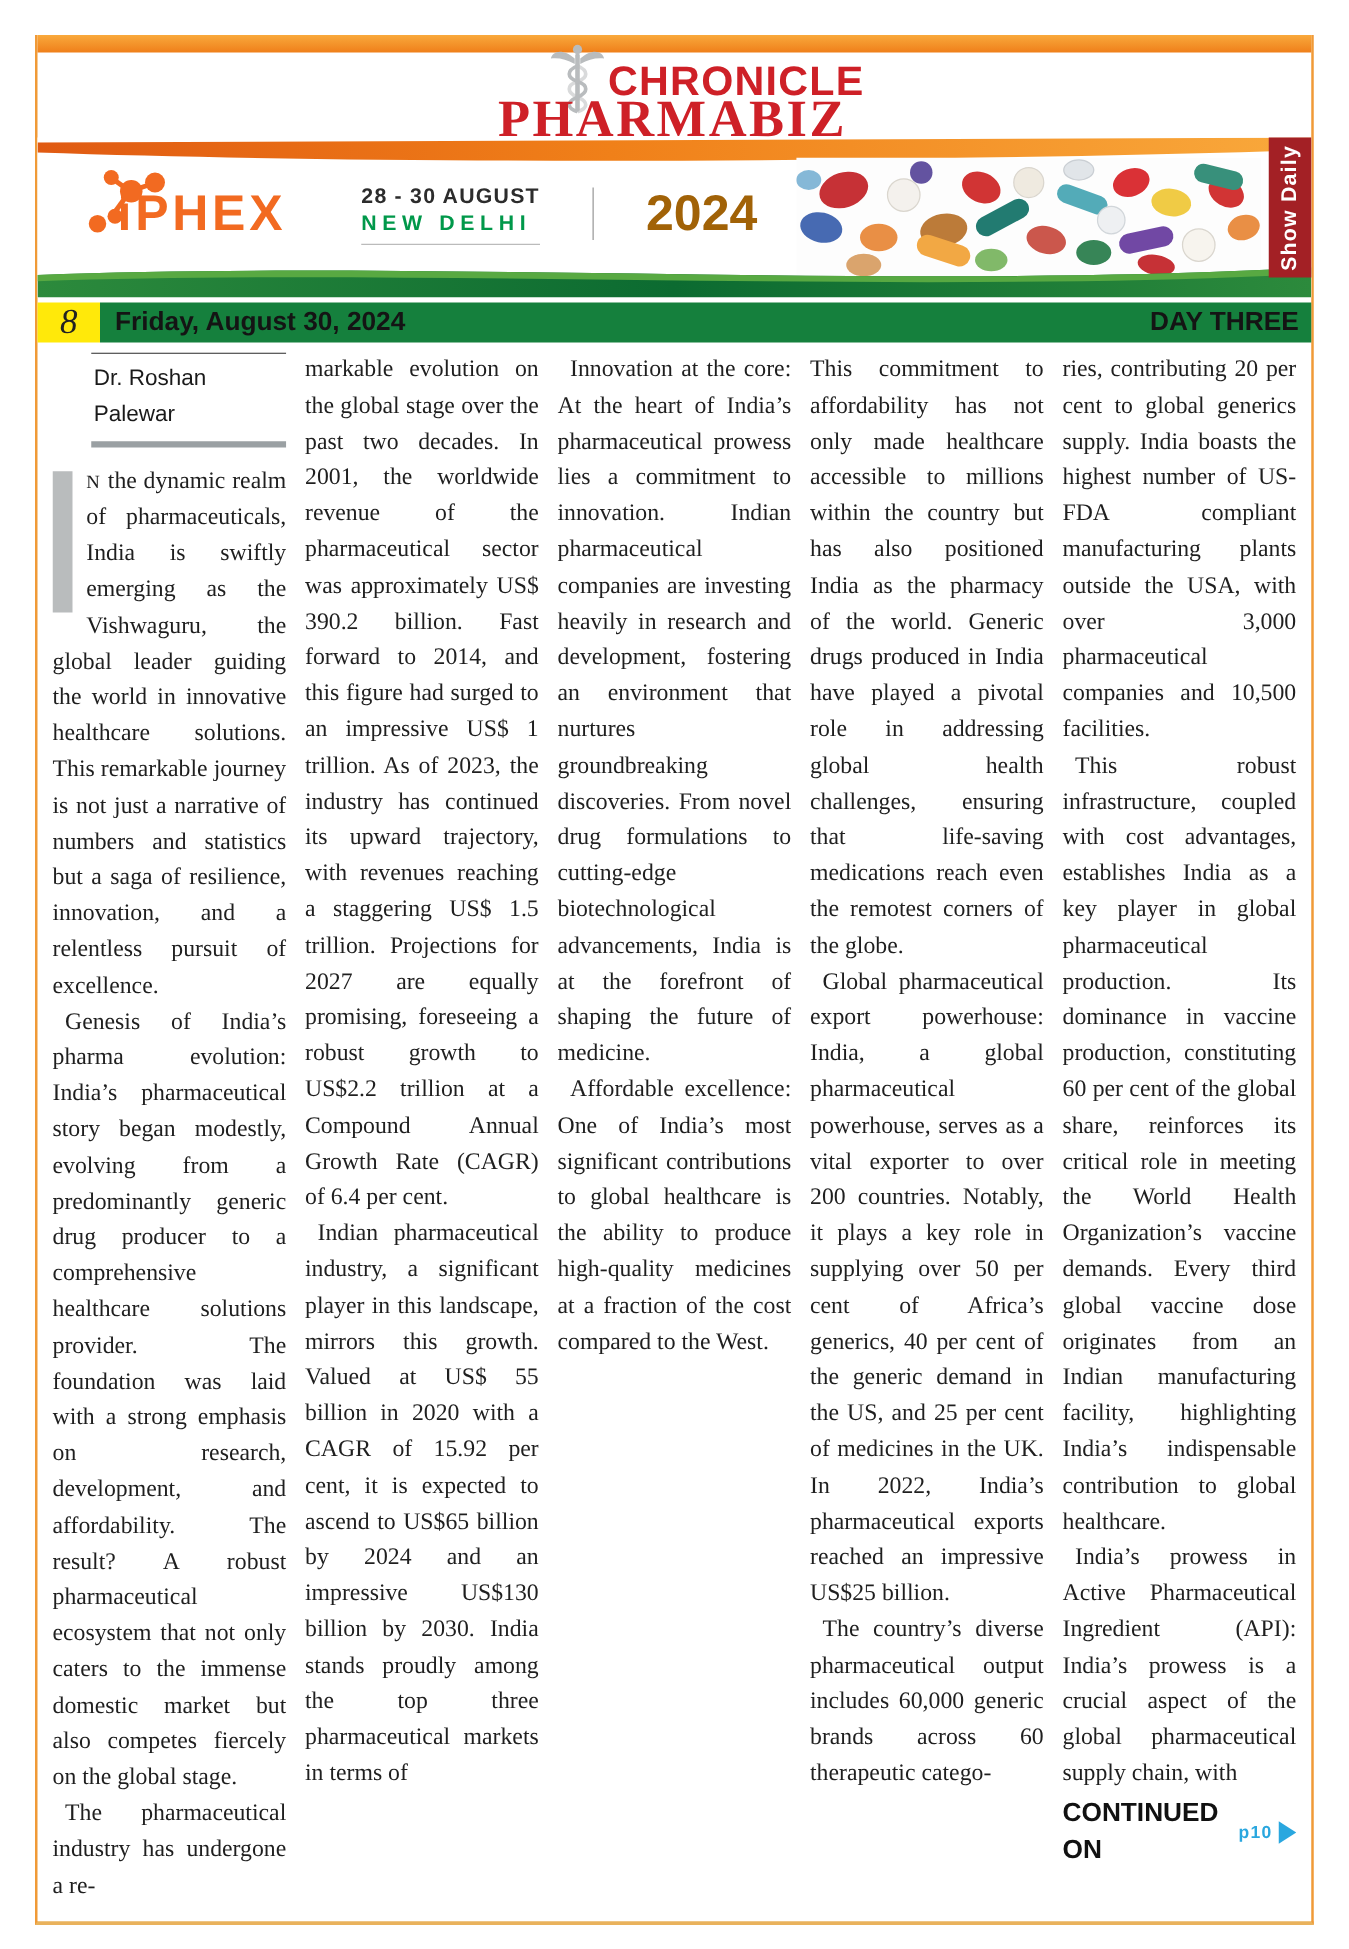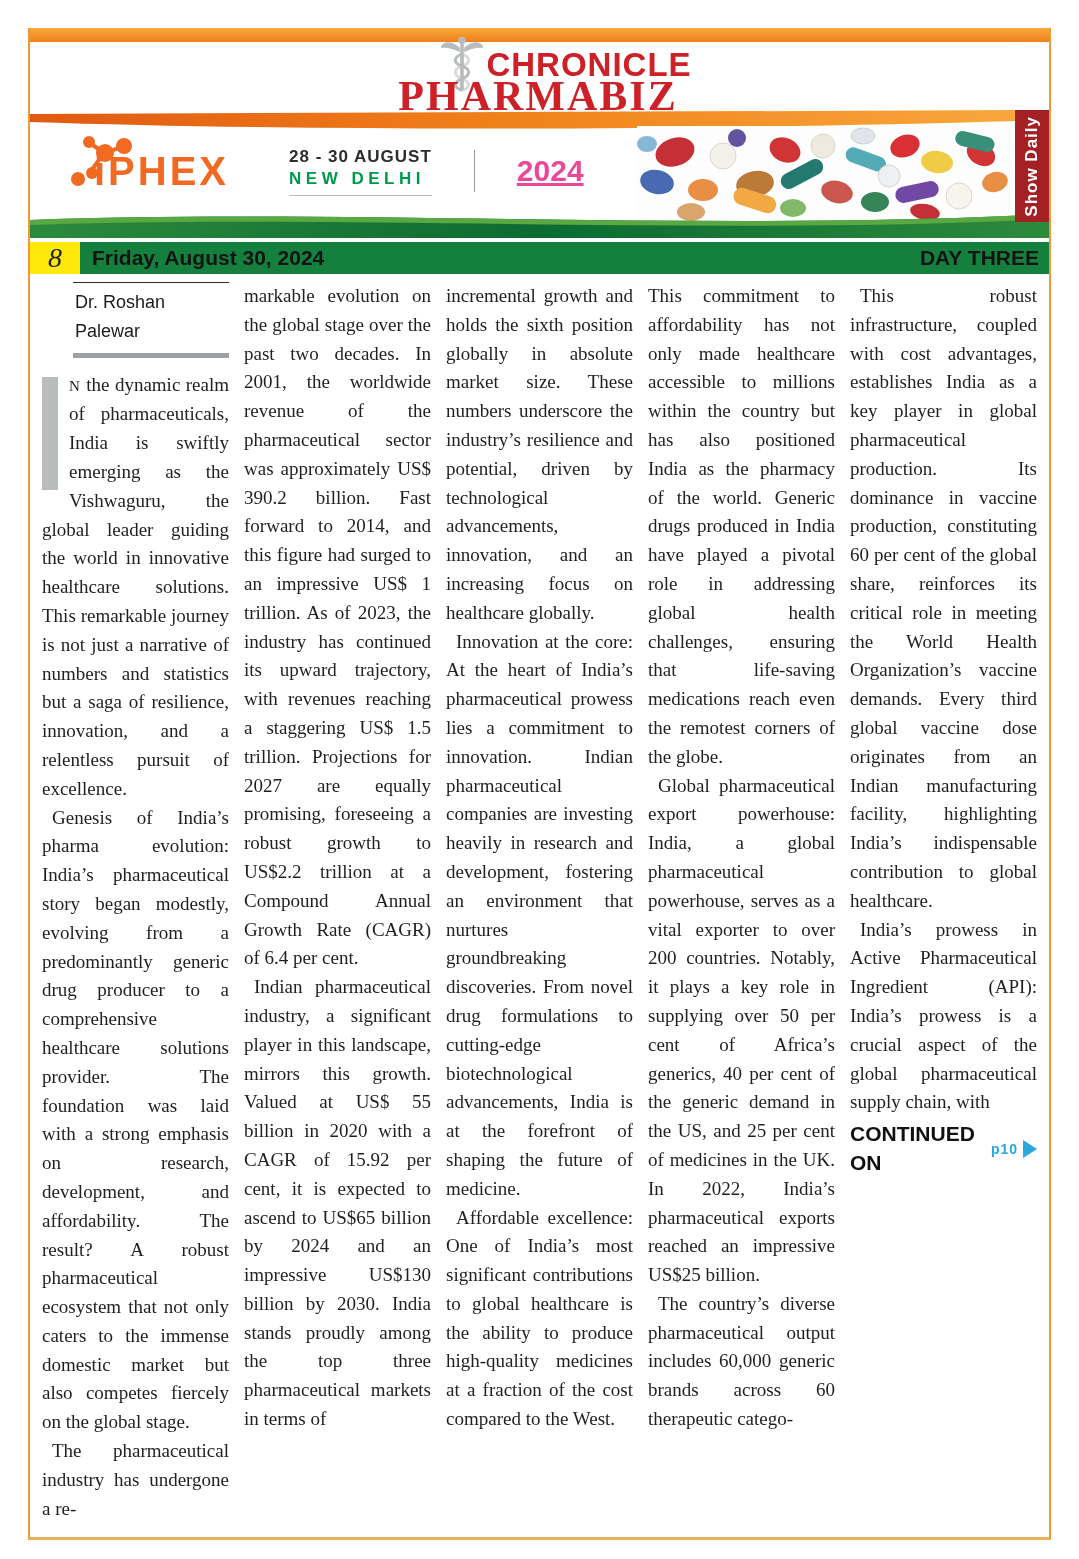--- a/index.html
+++ b/index.html
@@ -32,21 +32,21 @@
         font-size:40px;color:#f26a21;letter-spacing:3px;line-height:1;}
   .iphex-mol{position:absolute;left:-26px;top:-16px;}
   .event-meta{display:flex;align-items:center;margin-left:60px;gap:32px;}
   .event-dates-block{display:flex;flex-direction:column;align-items:flex-start;
         font-family:"Liberation Sans",sans-serif;font-weight:bold;line-height:1.25;
         border-bottom:1px solid #bbb;padding-bottom:6px;}
   .event-dates{font-size:17px;color:#2c2c2c;letter-spacing:1px;}
   .event-city{font-size:17px;color:#00984a;letter-spacing:4.5px;}
   .event-sep{width:1px;height:42px;background:#9a9a9a;margin:0 10px;}
   .event-year{font-family:"Liberation Sans",sans-serif;font-weight:bold;
-        font-size:30px;color:#ec4899;text-decoration:underline;}
+        font-size:40px;color:#a16207;}
   .pills{position:absolute;right:40px;top:16px;}
   .showdaily{position:absolute;right:0;top:0;width:34px;height:112px;background:#a32025;
         z-index:6;display:flex;align-items:center;justify-content:center;}
   .showdaily span{writing-mode:vertical-rl;transform:rotate(180deg);
         font-family:"Liberation Sans",sans-serif;font-weight:bold;font-size:17px;
         color:#fff;letter-spacing:1px;}
   
   .datebar{margin-top:4px;height:32px;display:flex;flex:0 0 auto;}
   .pageno{width:50px;background:#ffe90a;display:flex;align-items:center;justify-content:center;
         font-family:"Liberation Serif",serif;font-style:italic;font-size:28px;color:#222;}
@@ -211,30 +211,30 @@
         <div class="byline">Dr. Roshan Palewar</div>
         <div class="para"><span class="dropcap" title="I"></span><span class="lead">N</span> the dynamic realm of pharmaceuticals, India is swiftly emerging as the Vishwaguru, the global leader guiding the world in innovative healthcare solutions. This remarkable journey is not just a narrative of numbers and statistics but a saga of resilience, innovation, and a relentless pursuit of excellence.</div>
         <div class="para ind">Genesis of India’s pharma evolution: India’s pharmaceutical story began modestly, evolving from a predominantly generic drug producer to a comprehensive healthcare solutions provider. The foundation was laid with a strong emphasis on research, development, and affordability. The result? A robust pharmaceutical ecosystem that not only caters to the immense domestic market but also competes fiercely on the global stage.</div>
         <div class="para ind">The pharmaceutical industry has undergone a re-</div>
       </div>
       <div class="col">
         <div class="para">markable evolution on the global stage over the past two decades. In 2001, the worldwide revenue of the pharmaceutical sector was approximately US$ 390.2 billion. Fast forward to 2014, and this figure had surged to an impressive US$ 1 trillion. As of 2023, the industry has continued its upward trajectory, with revenues reaching a staggering US$ 1.5 trillion. Projections for 2027 are equally promising, foreseeing a robust growth to US$2.2 trillion at a Compound Annual Growth Rate (CAGR) of 6.4 per cent.</div>
         <div class="para ind">Indian pharmaceutical industry, a significant player in this landscape, mirrors this growth. Valued at US$ 55 billion in 2020 with a CAGR of 15.92 per cent, it is expected to ascend to US$65 billion by 2024 and an impressive US$130 billion by 2030. India stands proudly among the top three pharmaceutical markets in terms of</div>
       </div>
       <div class="col">
-        <div class="para">incremental growth and holds the sixth position globally in absolute market size. These numbers underscore the industry’s resilience and potential, driven by technological advancements, innovation, and an increasing focus on healthcare globally.</div>
         <div class="para ind">Innovation at the core: At the heart of India’s pharmaceutical prowess lies a commitment to innovation. Indian pharmaceutical companies are investing heavily in research and development, fostering an environment that nurtures groundbreaking discoveries. From novel drug formulations to cutting-edge biotechnological advancements, India is at the forefront of shaping the future of medicine.</div>
         <div class="para ind">Affordable excellence: One of India’s most significant contributions to global healthcare is the ability to produce high-quality medicines at a fraction of the cost compared to the West.</div>
       </div>
       <div class="col">
         <div class="para">This commitment to affordability has not only made healthcare accessible to millions within the country but has also positioned India as the pharmacy of the world. Generic drugs produced in India have played a pivotal role in addressing global health challenges, ensuring that life-saving medications reach even the remotest corners of the globe.</div>
         <div class="para ind">Global pharmaceutical export powerhouse: India, a global pharmaceutical powerhouse, serves as a vital exporter to over 200 countries. Notably, it plays a key role in supplying over 50 per cent of Africa’s generics, 40 per cent of the generic demand in the US, and 25 per cent of medicines in the UK. In 2022, India’s pharmaceutical exports reached an impressive US$25 billion.</div>
         <div class="para ind">The country’s diverse pharmaceutical output includes 60,000 generic brands across 60 therapeutic catego-</div>
       </div>
       <div class="col">
+        <div class="para">ries, contributing 20 per cent to global generics supply. India boasts the highest number of US-FDA compliant manufacturing plants outside the USA, with over 3,000 pharmaceutical companies and 10,500 facilities.</div>
         <div class="para ind">This robust infrastructure, coupled with cost advantages, establishes India as a key player in global pharmaceutical production. Its dominance in vaccine production, constituting 60 per cent of the global share, reinforces its critical role in meeting the World Health Organization’s vaccine demands. Every third global vaccine dose originates from an Indian manufacturing facility, highlighting India’s indispensable contribution to global healthcare.</div>
         <div class="para ind">India’s prowess in Active Pharmaceutical Ingredient (API): India’s prowess is a crucial aspect of the global pharmaceutical supply chain, with</div>
         <div class="continued">
           <span class="c-label">CONTINUED ON</span>
           <span class="c-page">p10</span>
           <span class="c-arrow"></span>
         </div>
       </div>
     </div>
 

